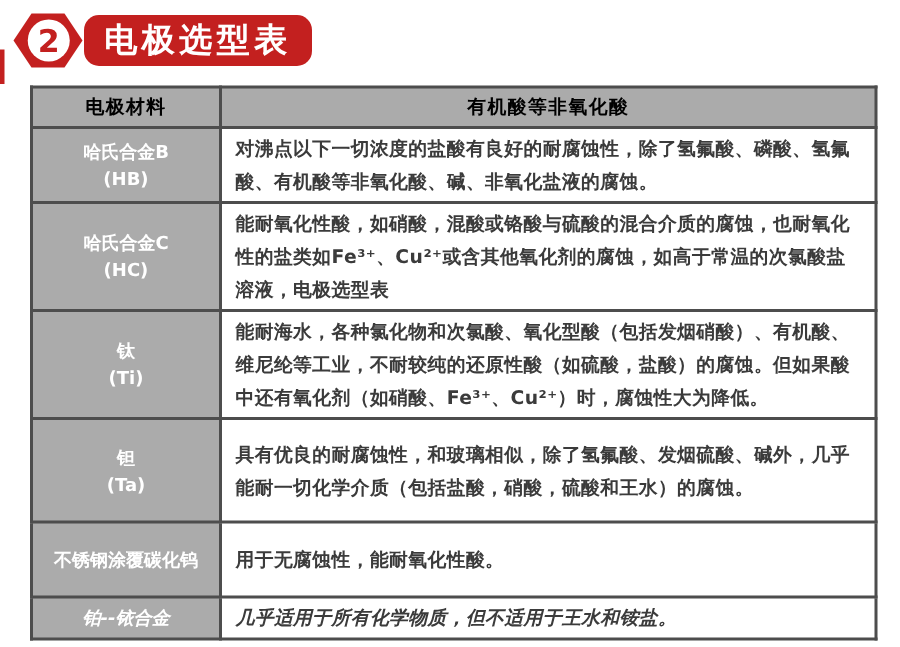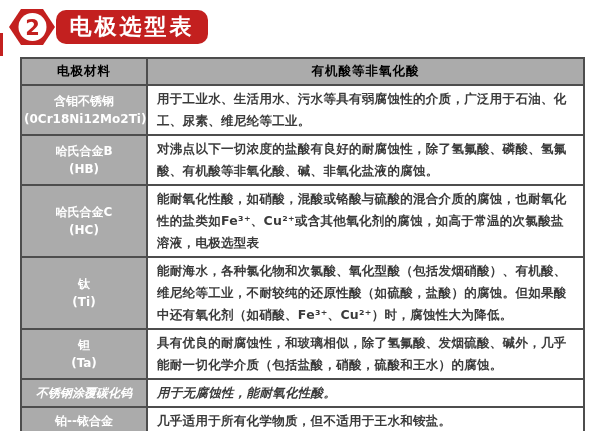--- a/index.html
+++ b/index.html
@@ -118,27 +118,20 @@
         <col class="c-mat">
         <col>
       </colgroup>
     <tbody>
         <tr>
       <th>电极材料</th>
       <th>有机酸等非氧化酸</th>
     </tr>
     <tr>
       <td class="mat">
-        <div>含钼不锈钢</div>
-        <div>(0Cr18Ni12Mo2Ti)</div>
-      </td>
-      <td class="desc">用于工业水、生活用水、污水等具有弱腐蚀性的介质，广泛用于石油、化工、尿素、维尼纶等工业。</td>
-    </tr>
-    <tr>
-      <td class="mat">
         <div>哈氏合金B</div>
         <div>(HB)</div>
       </td>
       <td class="desc">对沸点以下一切浓度的盐酸有良好的耐腐蚀性，除了氢氟酸、磷酸、氢氟酸、有机酸等非氧化酸、碱、非氧化盐液的腐蚀。</td>
     </tr>
     <tr>
       <td class="mat">
         <div>哈氏合金C</div>
         <div>(HC)</div>
       </td>

